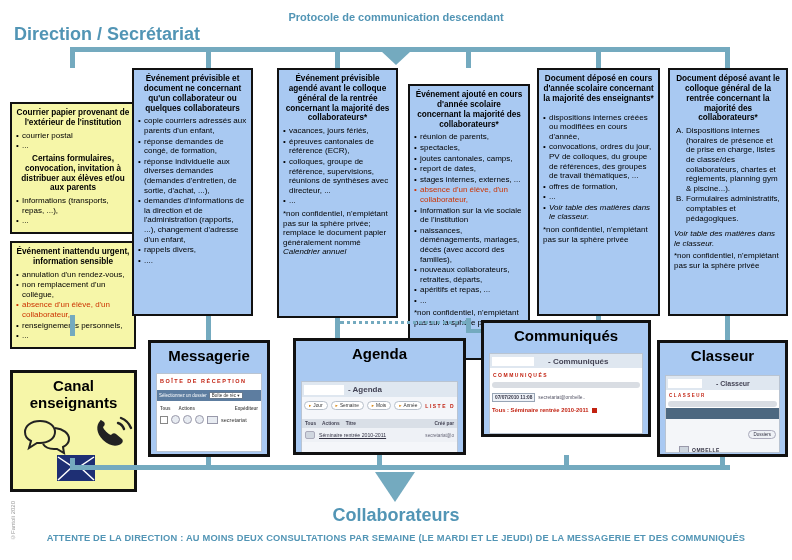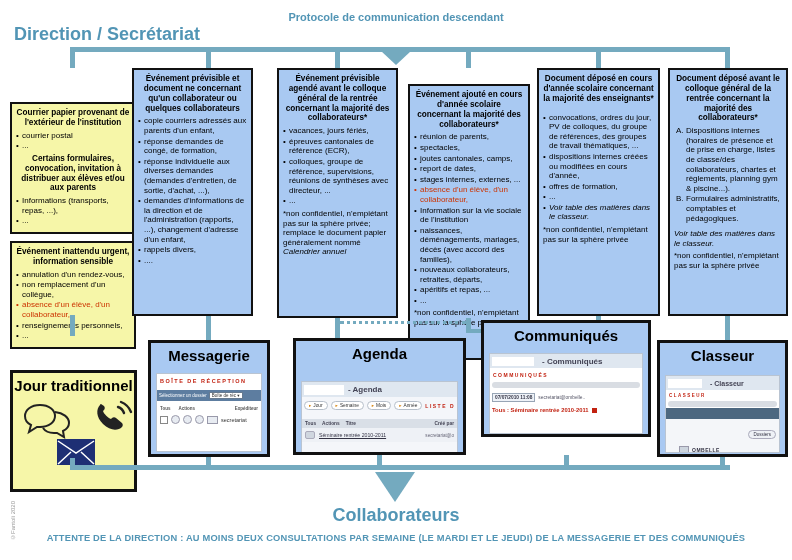--- a/index.html
+++ b/index.html
@@ -76,21 +76,21 @@
   .am-list { font-size:5px; margin-left:2px; white-space:nowrap; overflow:hidden; }
   .am-thead { display:flex; background:#d9dfe7; font-size:4.8px; font-weight:bold; color:#445;
               padding:2px 3px; margin-top:7px; gap:6px; }
   .am-thead .sp { margin-left:auto; }
   .am-row { display:flex; align-items:center; gap:4px; background:#eef1f6; padding:3px; font-size:5.2px; }
   .am-ric { width:8px; height:6px; background:#cfd6df; border:1px solid #aab; border-radius:2px; }
   .am-link { text-decoration:underline; color:#334; white-space:nowrap; }
   .am-author { margin-left:auto; font-size:4.6px; color:#667; white-space:nowrap; overflow:hidden; }
 
   
-  .cm-top { display:flex; align-items:center; gap:8px; background:#dfe7f0; height:14px; padding:0 2px; }
+  .cm-top { display:flex; align-items:center; gap:14px; background:#dfe7f0; height:14px; padding:0 2px; }
   .cm-title { font-weight:bold; font-size:8px; color:#445; white-space:nowrap; }
   .cm-sec { padding:4px 3px 2px; font-size:5px; }
   .cm-bar { height:6px; background:#d9dde3; border-radius:3px; margin:2px 2px 0; }
   .cm-meta { display:flex; gap:3px; align-items:center; padding:5px 2px 2px; }
   .cm-chip { border:1px solid #98a5b5; background:#eef2f8; font-size:4.8px; font-weight:bold;
              color:#334; padding:1px 2px; white-space:nowrap; }
   .cm-sender { font-size:4.8px; color:#556; white-space:nowrap; overflow:hidden; }
   .cm-entry { color:#C22211; font-weight:bold; font-size:5.8px; padding:3px 2px;
               display:flex; gap:3px; align-items:center; white-space:nowrap; }
   .cm-sq { width:5px; height:5px; background:#C22211; flex:0 0 5px; }
@@ -258,24 +258,24 @@
       </div>
     <div class="fn">*non confidentiel, n'empiétant pas sur la sphère privée</div>
   </div>
 
   <div class="tbox blue" style="left:537px;top:68px;width:123px;height:248px">
     <div class="btitle">Document déposé en cours d'année scolaire concernant la majorité des enseignants*</div>
     <div style="height:6px"></div>
     <div>
 
     <div class="li">
+          <span>dispositions internes créées ou modifiées en cours d'année,</span>
+        </div>
+        <div class="li">
           <span>convocations, ordres du jour, PV de colloques, du groupe de références, des groupes de travail thématiques, ...</span>
-        </div>
-        <div class="li">
-          <span>dispositions internes créées ou modifiées en cours d'année,</span>
         </div>
         <div class="li">
           <span>offres de formation,</span>
         </div>
         <div class="li">
           <span>...</span>
         </div>
         <div class="li it">
           <span>Voir table des matières dans le classeur.</span>
         </div>
@@ -304,21 +304,21 @@
   <div class="line" style="left:206px;top:316px;width:5px;height:24px"></div>
   <div class="line" style="left:335px;top:318px;width:5px;height:22px"></div>
   <div class="dashline" style="left:340px;top:321px;width:126px"></div>
   <div class="line" style="left:466px;top:318px;width:5px;height:15px"></div>
   <div class="line" style="left:596px;top:316px;width:5px;height:17px"></div>
   <div class="line" style="left:466px;top:329px;width:135px;height:4px"></div>
   <div class="line" style="left:564px;top:331px;width:5px;height:9px"></div>
   <div class="line" style="left:725px;top:316px;width:5px;height:24px"></div>
 
   <div class="cbox yellow" style="left:10px;top:336px;width:127px;height:122px">
-    <div class="ctitle">Jour traditionnel</div>
+    <div class="ctitle">Canal enseignants</div>
     <div class="canal-icons">
       <svg class="ic-abs" style="left:10px;top:8px" width="50" height="38" viewBox="0 0 50 38">
         <path d="M17 2 C8 2 2 7 2 13 C2 17 4 20 8 22 L6 29 L14 24 C15 24 16 24 17 24 C26 24 32 19 32 13 C32 7 26 2 17 2 Z" fill="none" stroke="#222" stroke-width="2"></path>
         <path d="M32 9 C40 10 46 14 46 20 C46 23 44 26 40 28 L41 34 L34 30 C33 30 32 30 31 30 C26 30 22 28 20 25" fill="none" stroke="#222" stroke-width="2"></path>
       </svg>
       <svg class="ic-abs" style="left:78px;top:4px" width="42" height="42" viewBox="0 0 42 42">
         <path d="M9 6 C5 10 5 18 12 25 C19 32 27 32 31 28 C32 27 32 25 31 24 L25 19 C24 18 22 18 21 19 L20 20 C17 19 13 15 12 12 L13 11 C14 10 14 8 13 7 L10 5 C10 5 9 5 9 6 Z" fill="#222"></path>
         <path d="M27 8 C30 9 32 11 33 14" fill="none" stroke="#222" stroke-width="2.4" stroke-linecap="round"></path>
         <path d="M30 3 C35 5 38 8 40 13" fill="none" stroke="#222" stroke-width="2.4" stroke-linecap="round"></path>
       </svg>

